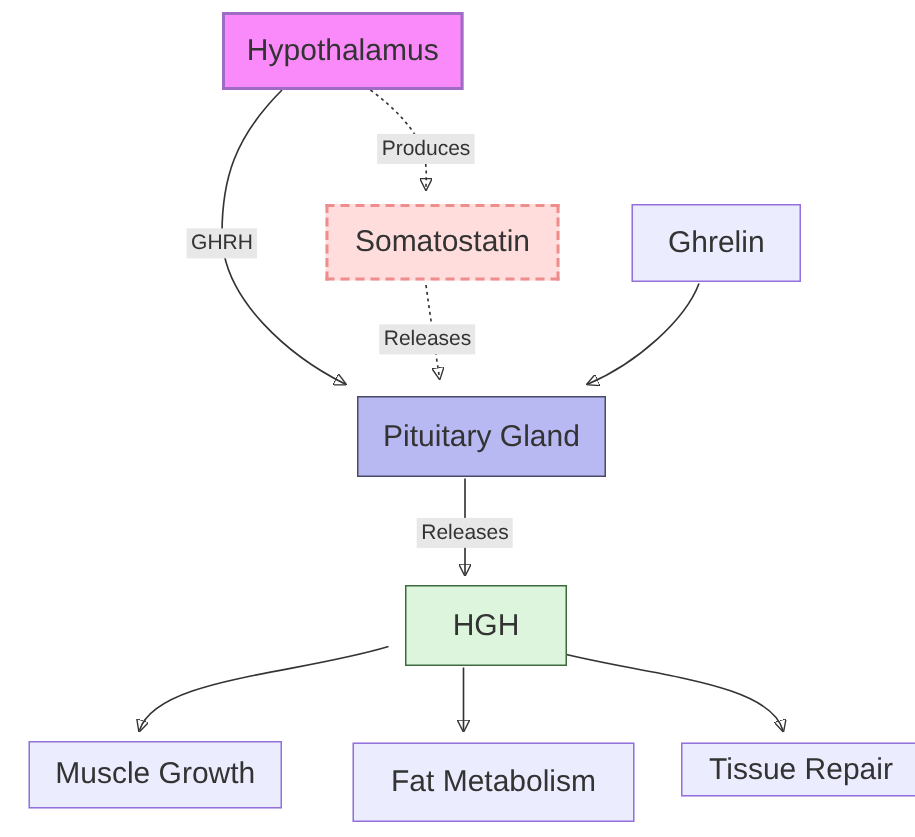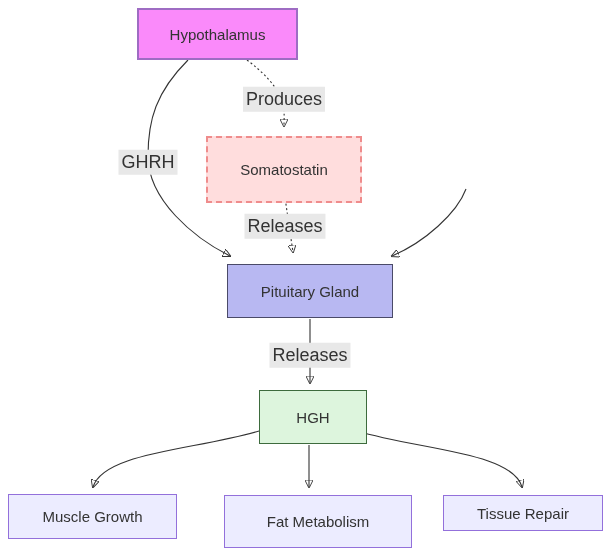--- a/index.html
+++ b/index.html
@@ -12,46 +12,47 @@
     overflow:hidden;
   }
   svg.edges { position:absolute; left:0; top:0; z-index:1; }
   svg.edges path { fill:none; stroke:var(--edge,#333333); stroke-width:1.1px; }
   svg.edges path.dotted { stroke-dasharray:2 2.5; }
 
   .node {
     position:absolute; z-index:3;
     display:flex; align-items:center; justify-content:center;
     box-sizing:border-box;
-    font-size:15px; color:var(--text,#333333);
+    font-size:20px; color:var(--text,#333333);
     text-align:center;
+    margin-left:11px;
   }
   #n-hypothalamus { left:137px; top:8px;   width:161px; height:52px;
     background:var(--hypothalamus-fill); border:2px solid var(--hypothalamus-stroke); }
-  #n-somatostatin { left:206px; top:136px; width:156px; height:67px;
+  #n-somatostatin { left:206px; top:136px; width:156px; height:51px;
     background:var(--somatostatin-fill); border:2px dashed var(--somatostatin-stroke); }
   #n-ghrelin      { left:410px; top:136px; width:113px; height:52px;
     background:var(--ghrelin-fill); border:1px solid var(--ghrelin-stroke); }
   #n-pituitary    { left:227px; top:264px; width:166px; height:54px;
     background:var(--pituitary-fill); border:1.5px solid var(--pituitary-stroke); }
   #n-hgh          { left:259px; top:390px; width:108px;  height:54px;
     background:var(--hgh-fill); border:1.5px solid var(--hgh-stroke); }
   #n-muscle       { left:8px;   top:494px; width:169px; height:45px;
     background:var(--outcome-fill); border:1px solid var(--outcome-stroke); }
   #n-fat          { left:224px; top:495px; width:188px; height:53px;
     background:var(--outcome-fill); border:1px solid var(--outcome-stroke); }
   #n-tissue       { left:443px; top:495px; width:160px; height:36px;
     background:var(--outcome-fill); border:1px solid var(--outcome-stroke);text-align:right; }
 
   .edge-label {
     position:absolute; z-index:2;
     transform:translate(-50%,-50%);
     background:var(--label-bg,#e8e8e8);
     color:var(--text,#333333);
-    font-size:18px; line-height:1.25;
+    font-size:14px; line-height:1.25;
     padding:1px 3px;
     white-space:nowrap;
   }
   #l-ghrh       { left:148px; top:162px; }
   #l-produces   { left:284px; top:99px;  }
   #l-inhibits   { left:285px; top:226px; }
   #l-stimulates { left:467px; top:226px; }
   #l-releases   { left:310px; top:355px;text-align:right; }
 </style>
 </head>
@@ -87,20 +88,23 @@
   <div class="edge-label" id="l-releases">
     <span>Releases</span>
   </div>
 
   <div class="node" id="n-hypothalamus">
     <span>Hypothalamus</span>
   </div>
   <div class="node" id="n-somatostatin">
     <span>Somatostatin</span>
   </div>
+  <div class="node" id="n-ghrelin">
+    <span>Ghrelin</span>
+  </div>
   <div class="node" id="n-pituitary">
     <span>Pituitary Gland</span>
   </div>
   <div class="node" id="n-hgh">
     <span>HGH</span>
   </div>
   <div class="node" id="n-muscle">
     <span>Muscle Growth</span>
   </div>
   <div class="node" id="n-fat">

